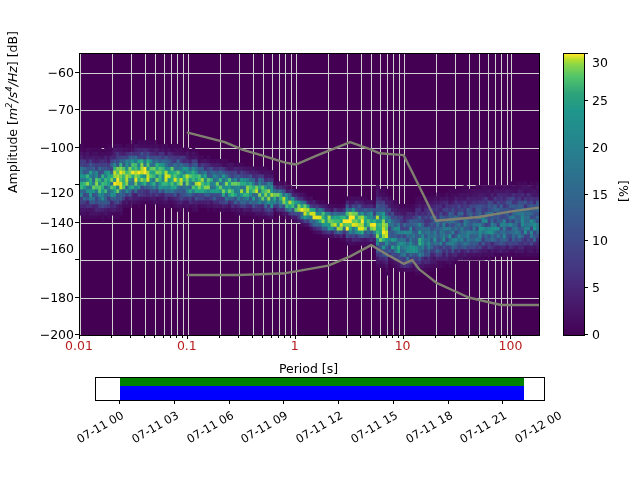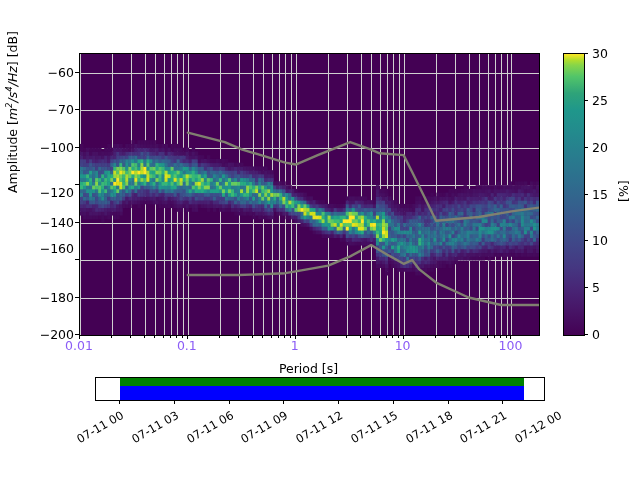--- a/index.html
+++ b/index.html
@@ -96,21 +96,21 @@
     transform: rotate(-90deg);
   }
   .ylabel i { font-style: italic; }
   .ylabel sup { font-size: 8.5px; vertical-align: super; }
 
   
   .xtick-label {
     position: absolute;
     top: 338px;
     font-size: 12.5px;
-    color: #8b5cf6;
+    color: #b91c1c;
     white-space: pre;
     transform: translateX(-50%);
   }
   .xtick-mark {
     position: absolute;
     top: 335px;
     width: 1px;
     background: #000;
   }
   .xlabel {
@@ -2767,21 +2767,21 @@
       <div class="cbar-tick-label" style="top: 287.167px;">5</div>
       <div class="cbar-tick-mark" style="top: 287px;"></div>
       <div class="cbar-tick-label" style="top: 240.333px;">10</div>
       <div class="cbar-tick-mark" style="top: 240px;"></div>
       <div class="cbar-tick-label" style="top: 193.5px;">15</div>
       <div class="cbar-tick-mark" style="top: 194px;"></div>
       <div class="cbar-tick-label" style="top: 146.667px;">20</div>
       <div class="cbar-tick-mark" style="top: 147px;"></div>
       <div class="cbar-tick-label" style="top: 99.8333px;">25</div>
       <div class="cbar-tick-mark" style="top: 100px;"></div>
-      <div class="cbar-tick-label" style="top: 53px;">30</div>
+      <div class="cbar-tick-label" style="top: 62px;">30</div>
       <div class="cbar-tick-mark" style="top: 53px;"></div>
     </div>
   <div class="cbar-label">[%]</div>
 
   <div class="cov-axes">
     <div class="cov-green" id="cov-green" style="left: 23.744px; width: 404.096px;"></div>
     <div class="cov-blue" id="cov-blue" style="left: 23.744px; width: 404.096px;"></div>
   </div>
   <div id="cov-tick-layer">
       <div class="cov-tick-mark" style="left: 119px;"></div>

